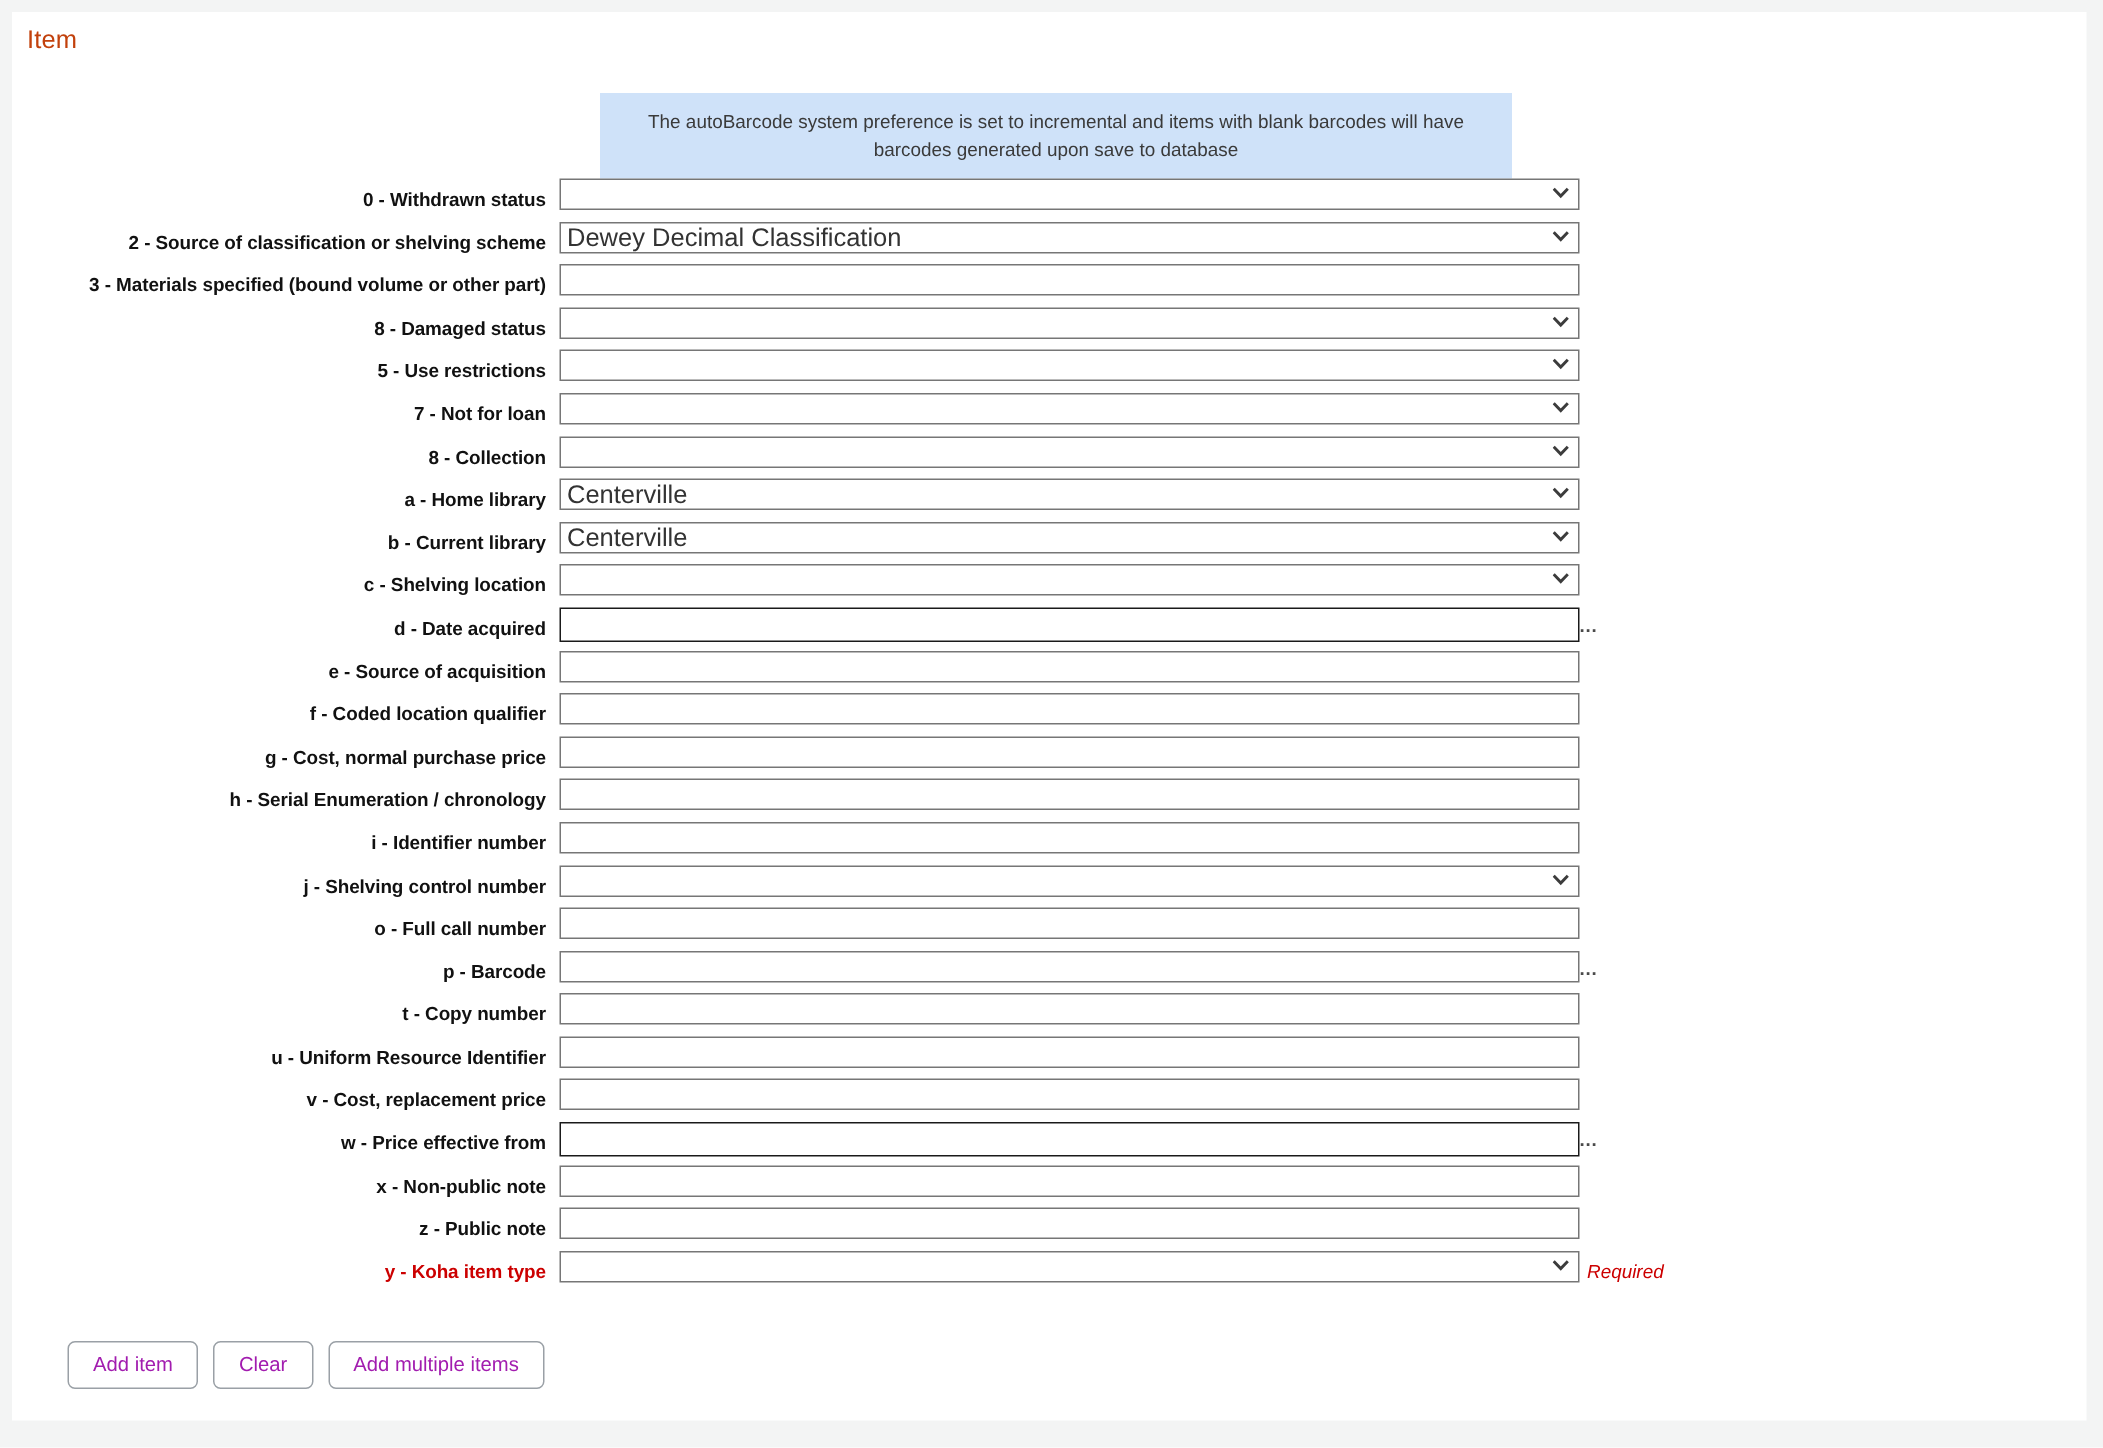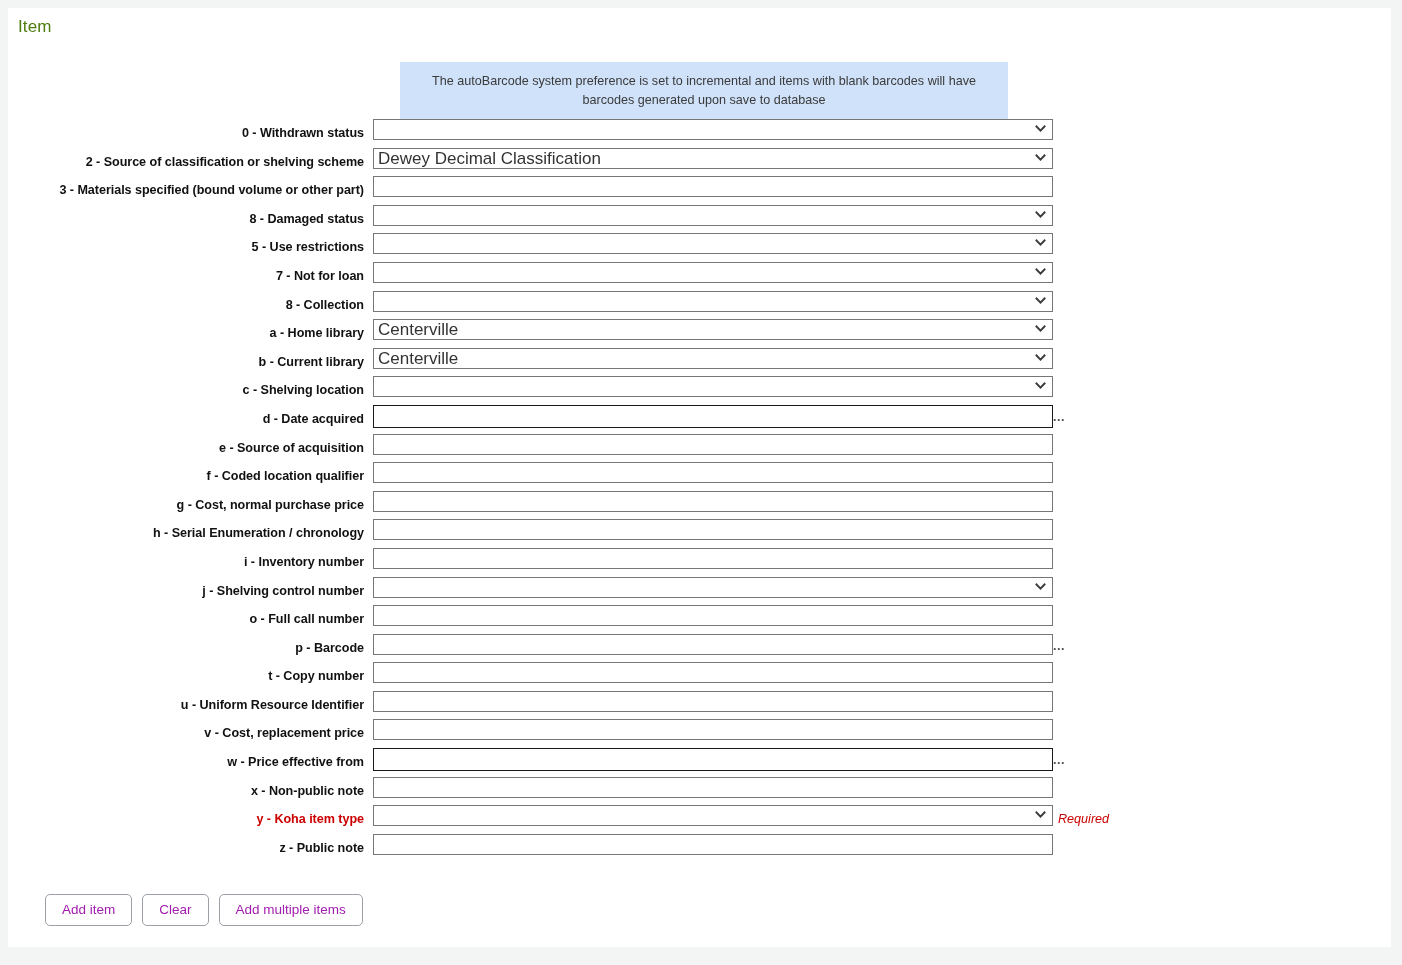--- a/index.html
+++ b/index.html
@@ -27,21 +27,21 @@
     background: #ffffff;
     box-sizing: border-box;
   }
 
   #page-title {
     position: absolute;
     left: 10px;
     top: 9px;
     font-size: 17px;
     font-weight: normal;
-    color: #4d7c0f;
+    color: #c2410c;
     letter-spacing: .1px;
     margin: 0;
   }
 
   
   #autobarcode-alert {
     position: absolute;
     left: 392px;
     top: 54px;
     width: 608px;
@@ -284,21 +284,21 @@
       </div>
       <div class="field-row">
         <label class="field-label">g - Cost, normal purchase price</label>
         <div class="field-control"><input type="text" class="txt" value="" style=""></div>
       </div>
       <div class="field-row">
         <label class="field-label">h - Serial Enumeration / chronology</label>
         <div class="field-control"><input type="text" class="txt" value="" style=""></div>
       </div>
       <div class="field-row">
-        <label class="field-label">i - Inventory number</label>
+        <label class="field-label">i - Identifier number</label>
         <div class="field-control"><input type="text" class="txt" value="" style=""></div>
       </div>
       <div class="field-row">
         <label class="field-label">j - Shelving control number</label>
         <div class="field-control">
           <div class="sel-wrap"><select class="sel"><option></option></select><svg class="chev" viewBox="0 0 12 12">
               <path d="M1.6 3.8 L6 8.4 L10.4 3.8" fill="none" stroke="#3c3c3c" stroke-width="2.1" stroke-linecap="square" stroke-linejoin="miter"></path>
             </svg></div>
         </div>
       </div>
@@ -326,29 +326,29 @@
       <div class="field-row">
         <label class="field-label">w - Price effective from</label>
         <div class="field-control"><input type="text" class="txt thick" value="" style=""></div>
         <a href="#" class="plugin-dots">...</a>
       </div>
       <div class="field-row">
         <label class="field-label">x - Non-public note</label>
         <div class="field-control"><input type="text" class="txt" value="" style=""></div>
       </div>
       <div class="field-row">
+        <label class="field-label">z - Public note</label>
+        <div class="field-control"><input type="text" class="txt" value="" style=""></div>
+      </div>
+      <div class="field-row">
         <label class="field-label required-label">y - Koha item type</label>
         <div class="field-control">
           <div class="sel-wrap"><select class="sel"><option></option></select><svg class="chev" viewBox="0 0 12 12">
               <path d="M1.6 3.8 L6 8.4 L10.4 3.8" fill="none" stroke="#3c3c3c" stroke-width="2.1" stroke-linecap="square" stroke-linejoin="miter"></path>
             </svg></div>
         </div>
         <span class="required-flag">Required</span>
       </div>
-      <div class="field-row">
-        <label class="field-label">z - Public note</label>
-        <div class="field-control"><input type="text" class="txt" value="" style=""></div>
-      </div>
     </div>
 
   <div id="form-actions"><button type="button" class="action-btn">Add item</button><button type="button" class="action-btn">Clear</button><button type="button" class="action-btn">Add multiple items</button></div>
 
 </div>
 
 </body></html>

